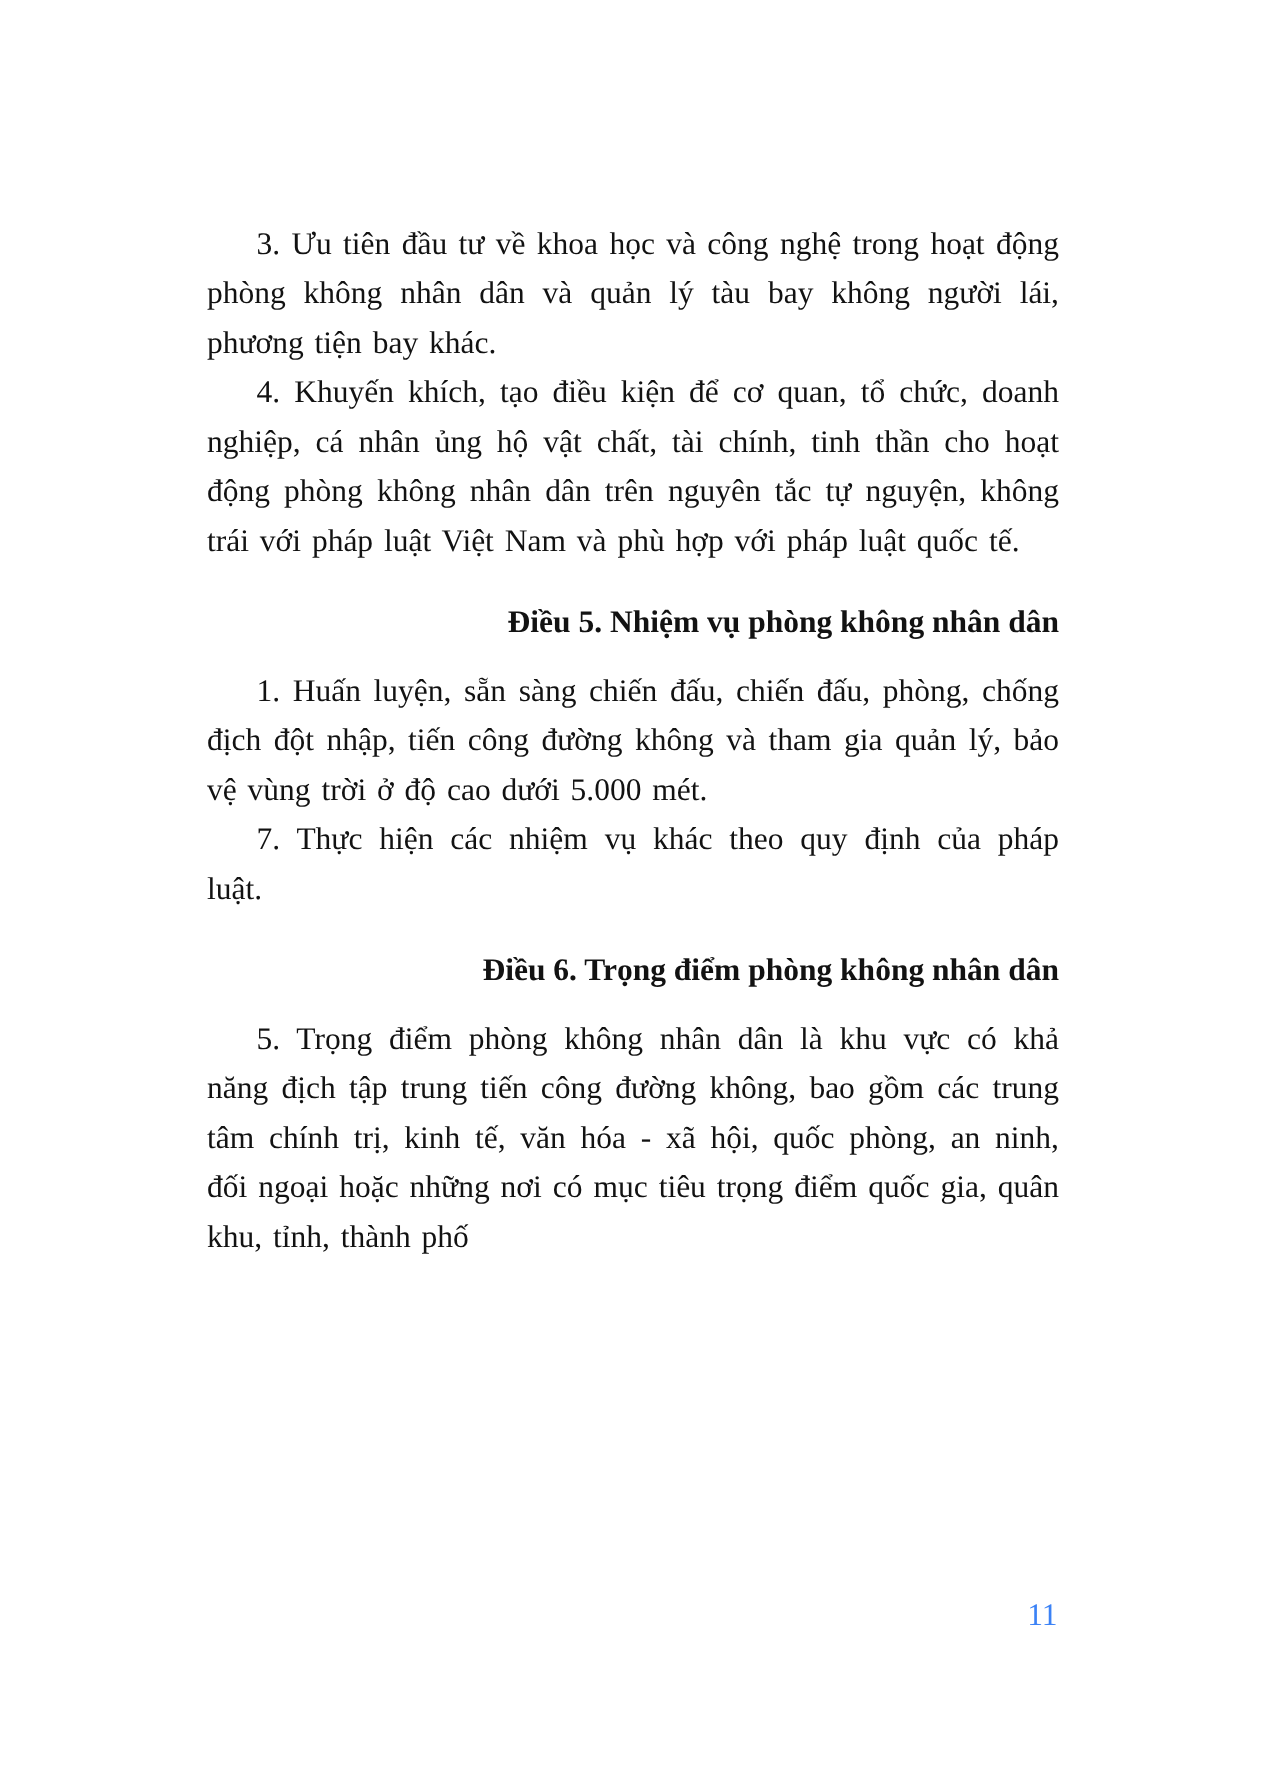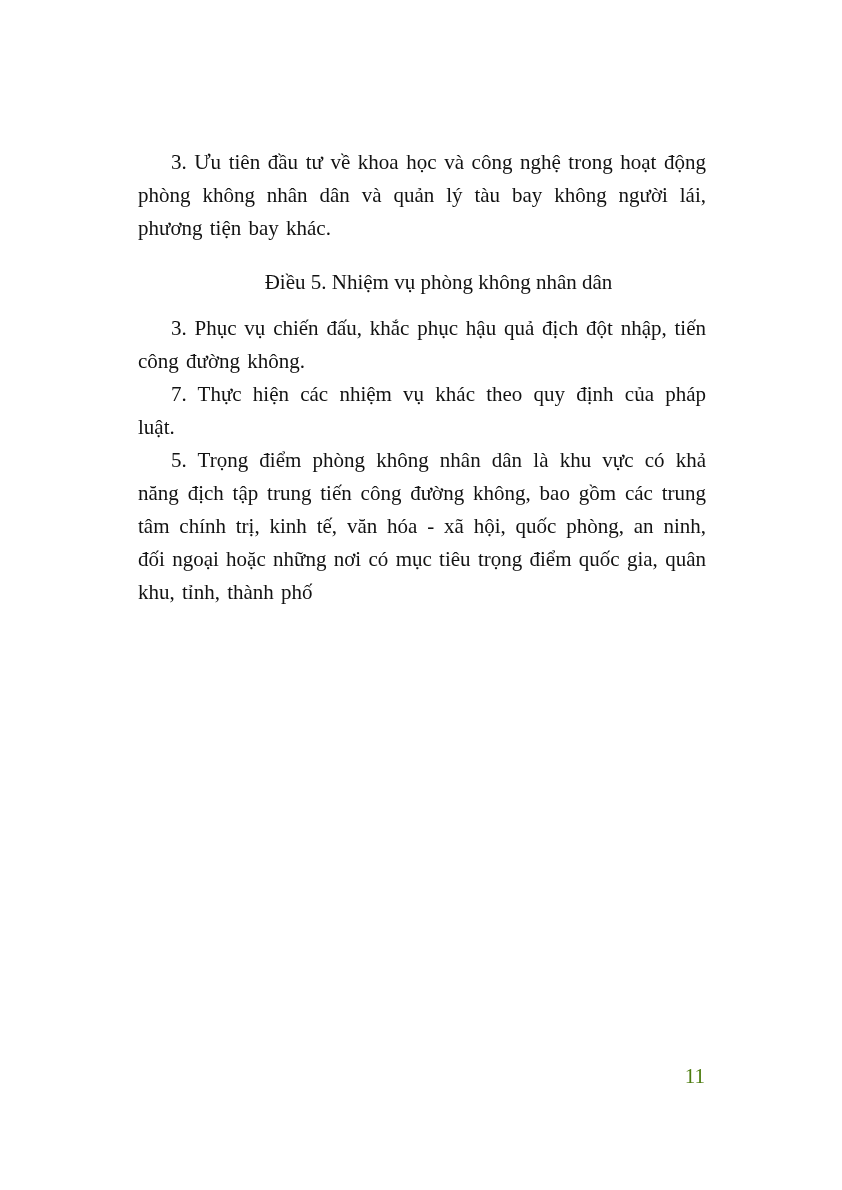--- a/index.html
+++ b/index.html
@@ -27,39 +27,41 @@
     font-size: 21px;
     line-height: 33px;
     text-align: justify;
     text-indent: 33px;
     word-spacing: 2px;
   }
   .heading {
     margin: 21px 0 13px 0;
     font-size: 21px;
     line-height: 33px;
-    font-weight: normal;
+    font-weight: bold;
     text-indent: 33px;
-    text-align: center;
+    text-align: right;
   }
   .page-number {
     position: absolute;
     right: 137px;
     bottom: 102px;
     font-size: 21px;
     line-height: 24px;
-    color: #4d7c0f;
+    color: #3b82f6;
     margin-top: 33px;
   }
 </style>
 </head>
 <body>
 
 <div class="page">
   <div class="text-column">
     <p class="para">3. Ưu tiên đầu tư về khoa học và công nghệ trong hoạt động phòng không nhân dân và quản lý tàu bay không người lái, phương tiện bay khác.</p>
+    <p class="para">4. Khuyến khích, tạo điều kiện để cơ quan, tổ chức, doanh nghiệp, cá nhân ủng hộ vật chất, tài chính, tinh thần cho hoạt động phòng không nhân dân trên nguyên tắc tự nguyện, không trái với pháp luật Việt Nam và phù hợp với pháp luật quốc tế.</p>
     <h2 class="heading">Điều 5. Nhiệm vụ phòng không nhân dân</h2>
-    <p class="para">3. Phục vụ chiến đấu, khắc phục hậu quả địch đột nhập, tiến công đường không.</p>
+    <p class="para">1. Huấn luyện, sẵn sàng chiến đấu, chiến đấu, phòng, chống địch đột nhập, tiến công đường không và tham gia quản lý, bảo vệ vùng trời ở độ cao dưới 5.000 mét.</p>
     <p class="para">7. Thực hiện các nhiệm vụ khác theo quy định của pháp luật.</p>
+    <h2 class="heading">Điều 6. Trọng điểm phòng không nhân dân</h2>
     <p class="para">5. Trọng điểm phòng không nhân dân là khu vực có khả năng địch tập trung tiến công đường không, bao gồm các trung tâm chính trị, kinh tế, văn hóa - xã hội, quốc phòng, an ninh, đối ngoại hoặc những nơi có mục tiêu trọng điểm quốc gia, quân khu, tỉnh, thành phố</p>
   </div>
   <div class="page-number">11</div>
 </div>
 
 </body></html>

